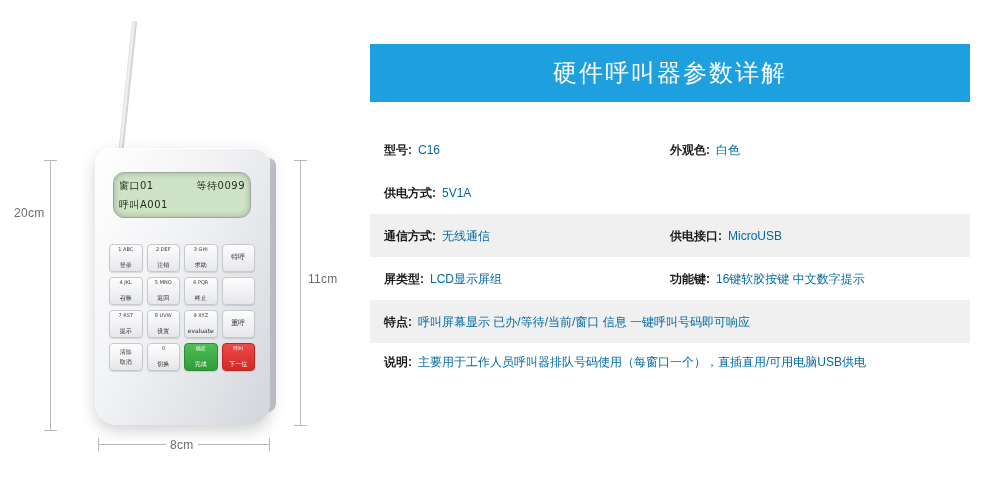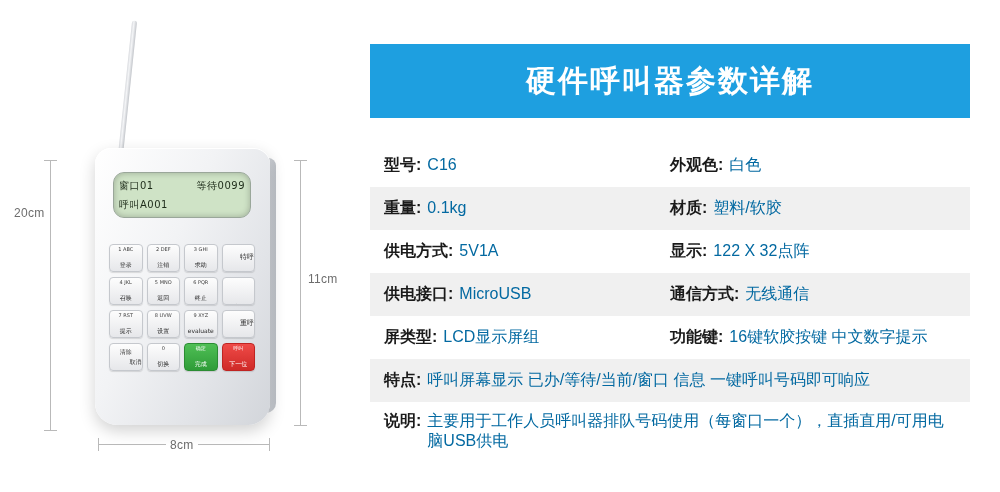--- a/index.html
+++ b/index.html
@@ -149,56 +149,56 @@
     color: #fff;
   }
   .key.green .top, .key.green .bot { color: #fff; }
   .key.red {
     background: linear-gradient(to bottom, #ef4a47, #cf2a28);
     border-color: #bf2422;
     color: #fff;
   }
   .key.red .top, .key.red .bot { color: #fff; }
   .key.tall .top { top: 4px; font-size: 6px; }
-  .key.tall .bot { bottom: 4px; text-align: right; }
+  .key.tall .bot { bottom: 4px; }
 
   
   #spec-panel {
     position: absolute;
     left: 370px;
     top: 44px;
     width: 600px;
   }
   #spec-title {
-    height: 74px;
+    height: 58px;
     background: #1e9fe0;
     color: #ffffff;
-    font-size: 30px;
-    font-weight: bold;
+    font-size: 24px;
+    font-weight: normal;
     letter-spacing: 2px;
     display: flex;
     align-items: center;
     justify-content: center;
   }
   #spec-table {
     margin-top: 26px;
     width: 600px;
   }
   .spec-row {
     display: flex;
     min-height: 43px;
     align-items: center;
     box-sizing: border-box;
     padding: 4px 14px;
   }
   .spec-row.alt { background: #f0f0f0; }
   .spec-cell {
     display: flex;
     align-items: baseline;
-    font-size: 16px;
+    font-size: 12px;
     color: #222;
     box-sizing: border-box;
   }
   .spec-cell.half { width: 50%; padding-right: 8px; }
   .spec-cell.full { width: 100%; }
   .spec-key {
     font-weight: bold;
     color: #1a1a1a;
     white-space: nowrap;
     margin-right: 6px;
@@ -320,50 +320,36 @@
       <div class="spec-cell half">
         <span class="spec-key">型号:</span>
         <span class="spec-val">C16</span>
       </div>
       <div class="spec-cell half">
         <span class="spec-key">外观色:</span>
         <span class="spec-val">白色</span>
       </div>
     </div>
 
-    <div class="spec-row alt">
-      <div class="spec-cell half">
-        <span class="spec-key">重量:</span>
-        <span class="spec-val">0.1kg</span>
-      </div>
-      <div class="spec-cell half">
-        <span class="spec-key">材质:</span>
-        <span class="spec-val">塑料/软胶</span>
-      </div>
-    </div>
 
     <div class="spec-row">
       <div class="spec-cell half">
         <span class="spec-key">供电方式:</span>
         <span class="spec-val">5V1A</span>
       </div>
-      <div class="spec-cell half">
-        <span class="spec-key">显示:</span>
-        <span class="spec-val">122 X 32点阵</span>
-      </div>
     </div>
 
     <div class="spec-row alt">
+      <div class="spec-cell half">
+        <span class="spec-key">通信方式:</span>
+        <span class="spec-val">无线通信</span>
+      </div>
       <div class="spec-cell half">
         <span class="spec-key">供电接口:</span>
         <span class="spec-val">MicroUSB</span>
-      </div>
-      <div class="spec-cell half">
-        <span class="spec-key">通信方式:</span>
-        <span class="spec-val">无线通信</span>
       </div>
     </div>
 
     <div class="spec-row">
       <div class="spec-cell half">
         <span class="spec-key">屏类型:</span>
         <span class="spec-val">LCD显示屏组</span>
       </div>
       <div class="spec-cell half">
         <span class="spec-key">功能键:</span>

